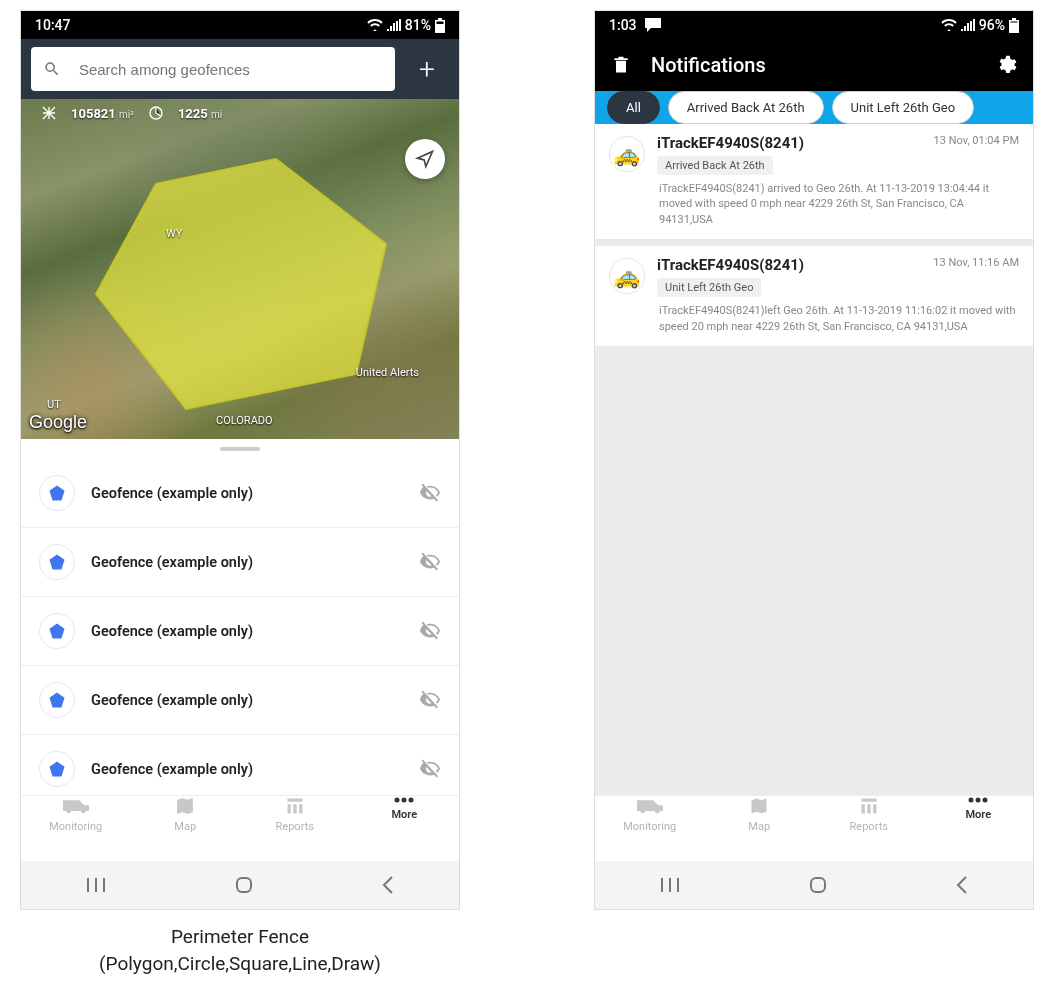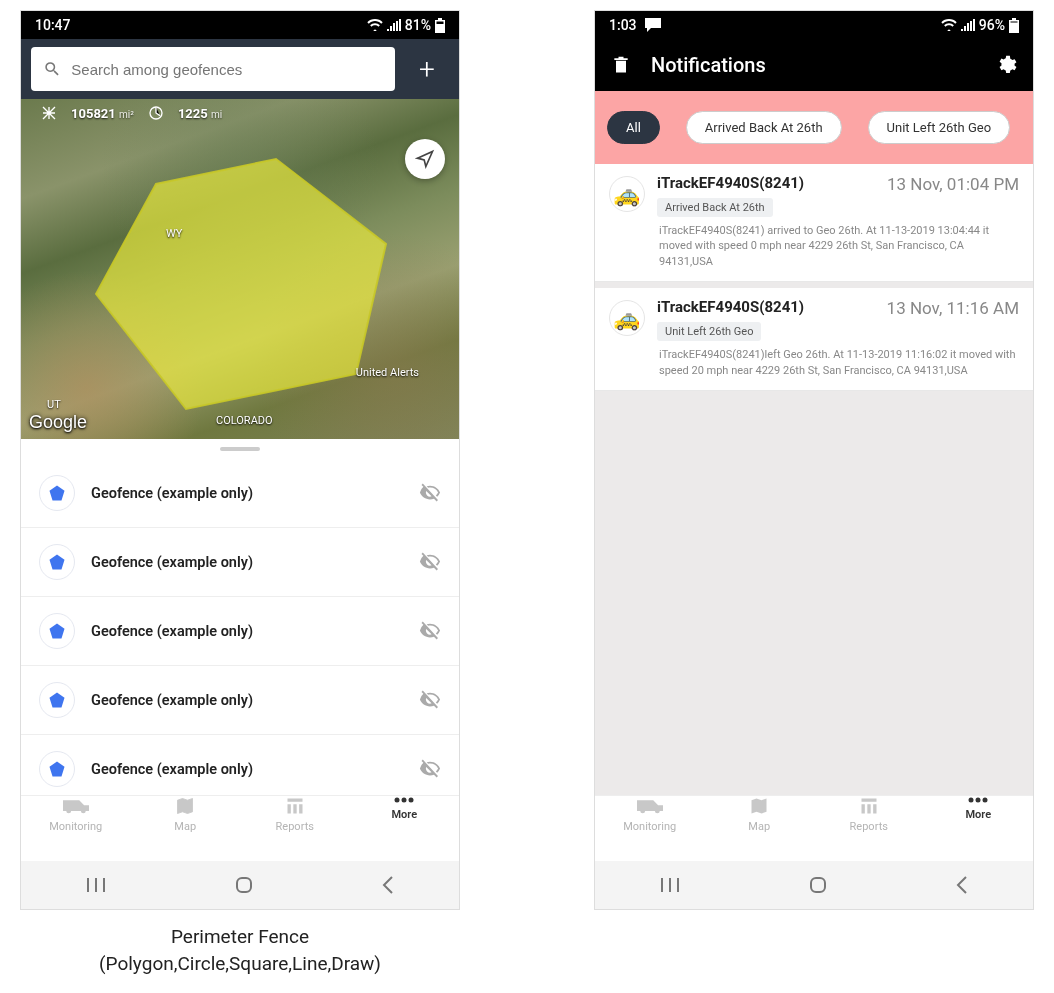--- a/index.html
+++ b/index.html
@@ -47,21 +47,21 @@
   }
   .search-box {
     flex:1;
     background:#fff;
     border-radius:4px;
     height:44px;
     display:flex;
     align-items:center;
     padding:0 12px;
     color:#999;
-    gap:10px;
+    gap:18px;
   }
   .search-box input {
     border:none; outline:none; font-size:15px; width:100%; color:#333;
   }
   .add-btn {
     width:44px; height:44px;
     display:flex; align-items:center; justify-content:center;
     color:#fff; font-size:28px; font-weight:300;
   }
   .stats-bar {
@@ -151,22 +151,22 @@
   }
   
   .notif-header {
     background:#000000; color:#fff;
     display:flex; align-items:center;
     padding: 14px 16px; gap:20px;
     font-size:20px; font-weight:500;
   }
   .notif-header .title { flex:1; }
   .filter-row {
-    display:flex; gap:26px; padding:20px 12px;
-    background: #fca5a5;
+    display:flex; gap:8px; padding:0 12px;
+    background: #0ea5e9;
   }
   .chip {
     padding:8px 18px; border-radius:20px;
     font-size:13px; border:1px solid #ccc;
     background:#fff; color:#333;
     white-space:nowrap;
   }
   .chip.active { background:#2c3542; color:#fff; border-color:#2c3542; }
   .notif-list { flex:1; background:#eceaea; overflow:hidden; }
   .notif-item {
@@ -179,21 +179,21 @@
     width:36px; height:36px; border-radius:50%;
     border:1px solid #e5e5e5;
     display:flex; align-items:center; justify-content:center;
     font-size:22px;
     flex-shrink: 0;
     margin-top: 2px;
   }
   .notif-body { flex:1; min-width: 0; }
   .notif-top { display:flex; justify-content:space-between; align-items:flex-start; gap: 8px; }
   .notif-title { font-size:15px; font-weight:700; color:#222; }
-  .notif-time { font-size:17px; color:#888; text-align:center; white-space: nowrap; }
+  .notif-time { font-size:11px; color:#888; text-align:center; white-space: nowrap; }
   .badge {
     display:inline-block; background:#eef0f2; color:#555;
     font-size:11px; padding:3px 8px; border-radius:3px;
     margin-top:4px;
   }
   .notif-desc {
     font-size:11px; color:#888; line-height:1.4; margin-top:6px;
     padding-left: 2px;
   }
   .caption {

